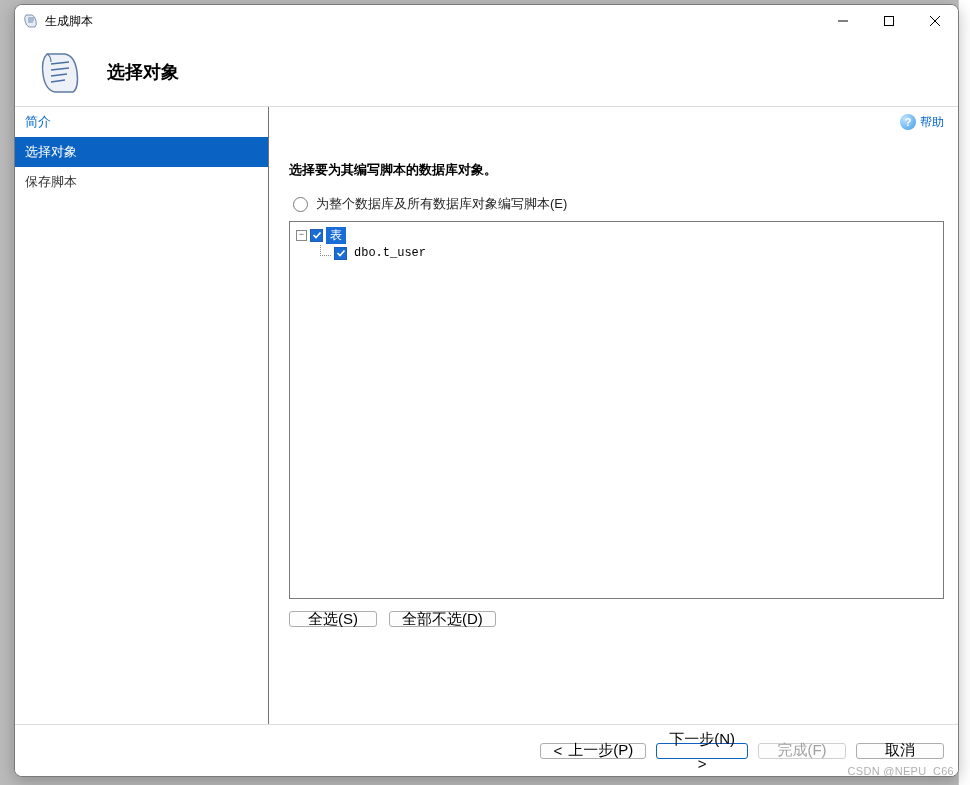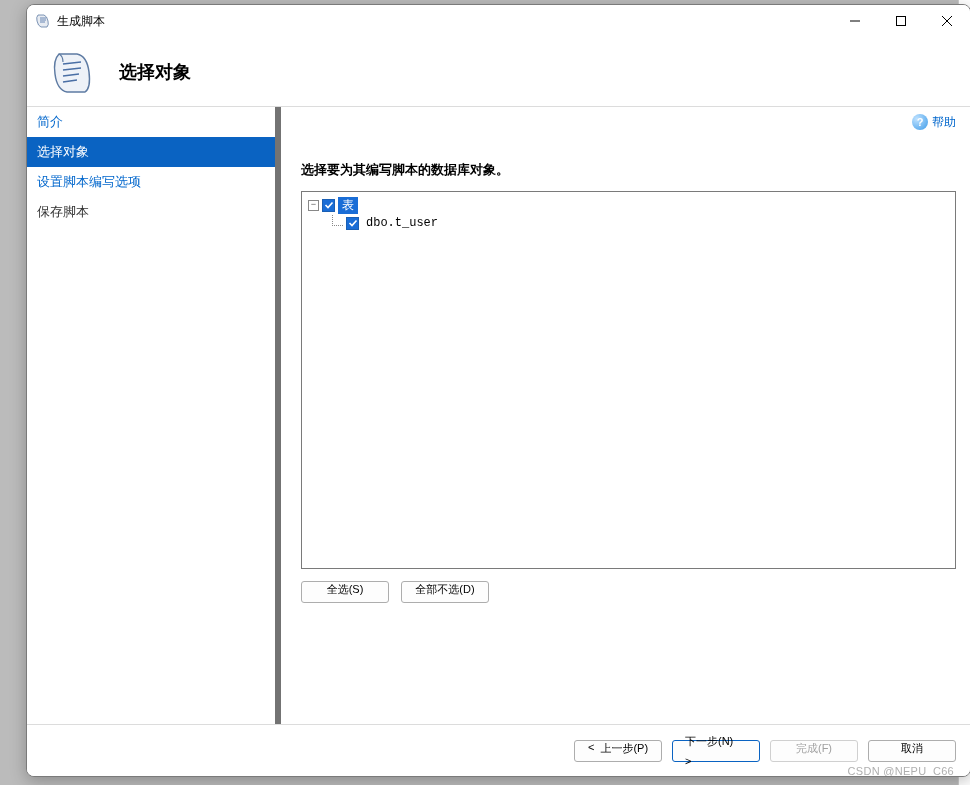--- a/index.html
+++ b/index.html
@@ -20,21 +20,21 @@
     background: #fff;
     border-left: 1px solid #ccc;
     color: #444;
     font-size: 11px;
     line-height: 14px;
     text-align: center;
     padding-top: 120px;
   }
   .window {
     position: absolute;
-    left: 26px; top: 4px;
+    left: 14px; top: 4px;
     width: 945px; height: 773px;
     background: #ffffff;
     border: 1px solid #7a7a7a;
     border-radius: 8px;
     display: flex; flex-direction: column;
     overflow: hidden;
     box-shadow: 0 4px 16px rgba(0,0,0,0.25);
   }
   
   .titlebar {
@@ -65,21 +65,21 @@
   .page-heading { font-size: 18px; font-weight: bold; color: #000; }
 
   
   .body {
     flex: 1 1 auto;
     display: flex;
     min-height: 0;
   }
   .sidebar {
     width: 254px; flex: 0 0 254px;
-    border-right: 6px solid #737373;
+    border-right: 1px solid #737373;
     background: #fff;
   }
   .sidebar-item {
     height: 30px; line-height: 30px;
     padding: 0 10px;
     font-size: 13px;
     cursor: pointer;
   }
   .sidebar-item.link { color: #0066cc; }
   .sidebar-item.plain { color: #333; }
@@ -166,24 +166,24 @@
     position: relative; top: -3px;
   }
 
   .sel-buttons {
     display: flex; gap: 12px; margin-top: 12px;
   }
   .btn {
     border: 1px solid #adadad;
     background: #fdfdfd;
     border-radius: 3px;
-    height: 22px;
+    height: 16px;
     padding: 0 12px;
-    font-size: 11px;
-    display: inline-flex; align-items: flex-start; justify-content: center; gap: 6px;
+    font-size: 15px;
+    display: inline-flex; align-items: center; justify-content: center; gap: 6px;
     cursor: pointer;
     min-width: 88px;
   }
   .btn.disabled { color: #a0a0a0; border-color: #d0d0d0; cursor: default; background: #fdfdfd; }
   .btn.primary-focus { border: 1.5px solid #0a63c2; flex-direction: column; }
 
   .footer {
     flex: 0 0 52px;
     border-top: 1px solid #dcdcdc;
     display: flex; align-items: center; justify-content: flex-end;
@@ -247,37 +247,38 @@
 
   <div class="body">
 
     <div class="sidebar">
       <div class="sidebar-item link">
         <span>简介</span>
       </div>
       <div class="sidebar-item selected">
         <span>选择对象</span>
       </div>
-      <div class="sidebar-item link">
-        <span>设置脚本编写选项</span>
-      </div>
       <div class="sidebar-item plain">
         <span>保存脚本</span>
       </div>
     </div>
 
     <div class="content">
 
       <div class="help-row">
         <span class="help-icon">?</span>
         <span>帮助</span>
       </div>
 
       <div class="prompt-bold">选择要为其编写脚本的数据库对象。</div>
 
+      <div class="radio-row">
+        <span class="radio"></span>
+        <span>为整个数据库及所有数据库对象编写脚本(E)</span>
+      </div>
 
 
       <div class="tree-box">
         <div class="tree-row">
           <span class="tw">−</span>
           <span class="cb">
             <svg viewBox="0 0 10 10">
                 <polyline points="1.5,5 4,7.5 8.5,2.5" fill="none" stroke="#fff" stroke-width="1.6"></polyline>
               </svg>
           </span>

